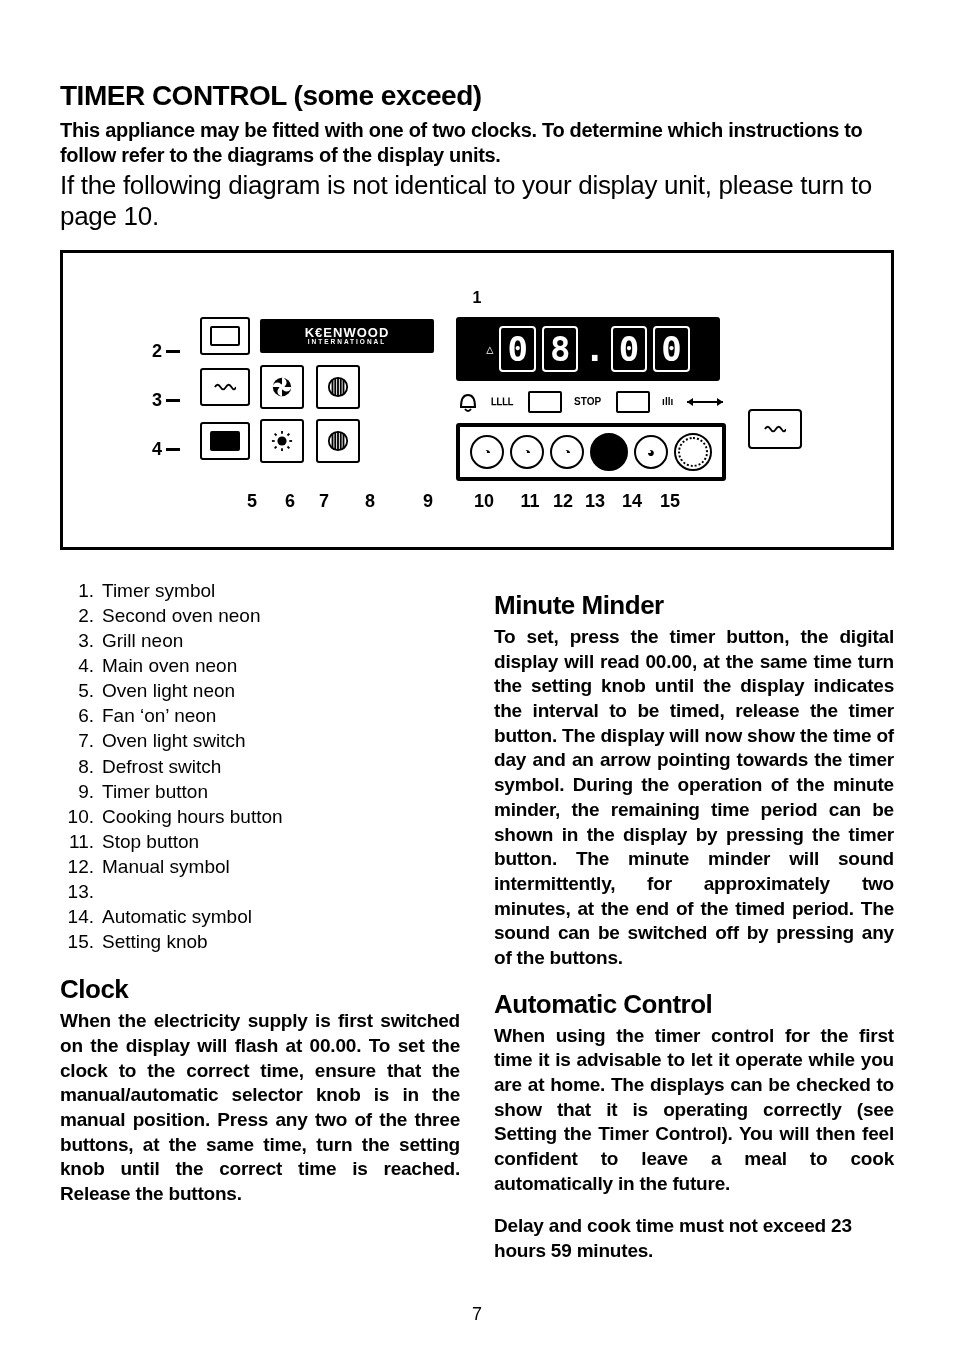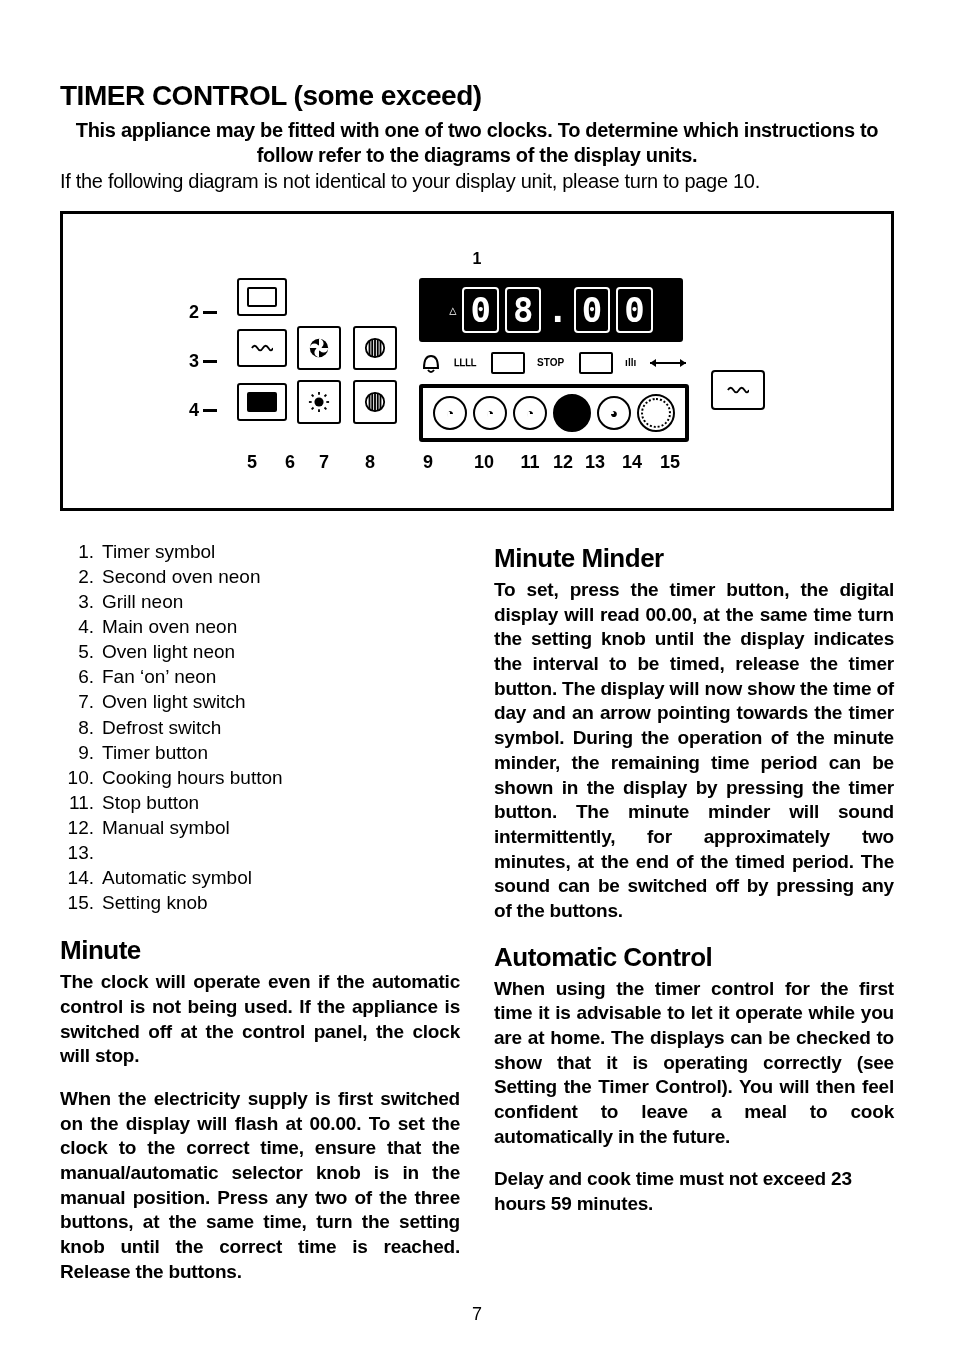--- a/index.html
+++ b/index.html
@@ -17,24 +17,23 @@
     font-weight:900;
     margin:0 0 6px 0;
     letter-spacing:-0.5px;
   }
   .subhead{
     font-size:20px;
     font-weight:900;
     line-height:1.25;
     margin:0;
     letter-spacing:-0.3px;
-    text-align:center;
   }
   .lead{
-    font-size:20px;
+    font-size:26px;
     font-weight:400;
     margin:2px 0 18px 0;
     letter-spacing:-0.3px;
   }
   .diagram-box{
     border:3px solid #000;
     width:100%;
     height:300px;
     box-sizing:border-box;
     padding:10px 14px;
@@ -125,21 +124,21 @@
     display:flex;gap:34px;align-items:flex-start;
   }
   .col{flex:1;min-width:0;}
   .legend{list-style:none;padding:0;margin:0 0 20px 0;}
   .legend li{
     font-size:19px;line-height:1.32;
     display:flex;
   }
   .legend .num{width:34px;text-align:right;padding-right:8px;flex:none;}
   h2{
-    font-size:26px;font-weight:900;margin:4px 0 4px 0;letter-spacing:-0.5px;
+    font-size:26px;font-weight:900;margin:12px 0 4px 0;letter-spacing:-0.5px;
   }
   p.body{
     font-size:19px;line-height:1.3;margin:0 0 18px 0;text-align:justify;
     letter-spacing:-0.2px;
     font-weight:bold;
   }
   .note-h{font-size:20px;font-weight:900;margin:0 0 2px 0;}
   .pagenum{
     position:absolute;bottom:30px;left:50%;transform:translateX(-50%);
     font-size:18px;
@@ -168,20 +167,24 @@
       <span>3</span>
       <span>4</span>
     </div>
 
     <div class="panel-body">
       <div class="left-stack">
         <div class="rowline">
           <div class="neon">
               <div class="neon-inner"></div>
             </div>
+          <div class="brand">
+            <span>K€ENWOOD</span>
+            <small>INTERNATIONAL</small>
+          </div>
         </div>
         <div class="rowline">
           <div class="neon">
               <svg class="icn" viewBox="0 0 24 12">
                 <path d="M1 6 Q4 1 7 6 T13 6 T19 6 T24 6" stroke="#000" stroke-width="2" fill="none"></path>
               </svg>
             </div>
           <div class="icon-pair">
             <div class="icon-cell">
                 <svg class="icn" viewBox="0 0 24 24">
@@ -349,22 +352,21 @@
       <li>
           <span class="num">14.</span>
           <span>Automatic symbol</span>
         </li>
       <li>
           <span class="num">15.</span>
           <span>Setting knob</span>
         </li>
     </ol>
 
-    <h2>Minute</h2>
-    <p class="body">The clock will operate even if the automatic control is not being used. If the appliance is switched off at the control panel, the clock will stop.</p>
+    <h2>Clock</h2>
     <p class="body">When the electricity supply is first switched on the display will flash at 00.00. To set the clock to the correct time, ensure that the manual/automatic selector knob is in the manual position. Press any two of the three buttons, at the same time, turn the setting knob until the correct time is reached. Release the buttons.</p>
   </div>
 
   <div class="col">
     <h2>Minute Minder</h2>
     <p class="body">To set, press the timer button, the digital display will read 00.00, at the same time turn the setting knob until the display indicates the interval to be timed, release the timer button. The display will now show the time of day and an arrow pointing towards the timer symbol. During the operation of the minute minder, the remaining time period can be shown in the display by pressing the timer button. The minute minder will sound intermittently, for approximately two minutes, at the end of the timed period. The sound can be switched off by pressing any of the buttons.</p>
 
     <h2>Automatic Control</h2>
     <p class="body">When using the timer control for the first time it is advisable to let it operate while you are at home. The displays can be checked to show that it is operating correctly (see Setting the Timer Control). You will then feel confident to leave a meal to cook automatically in the future.</p>
 

